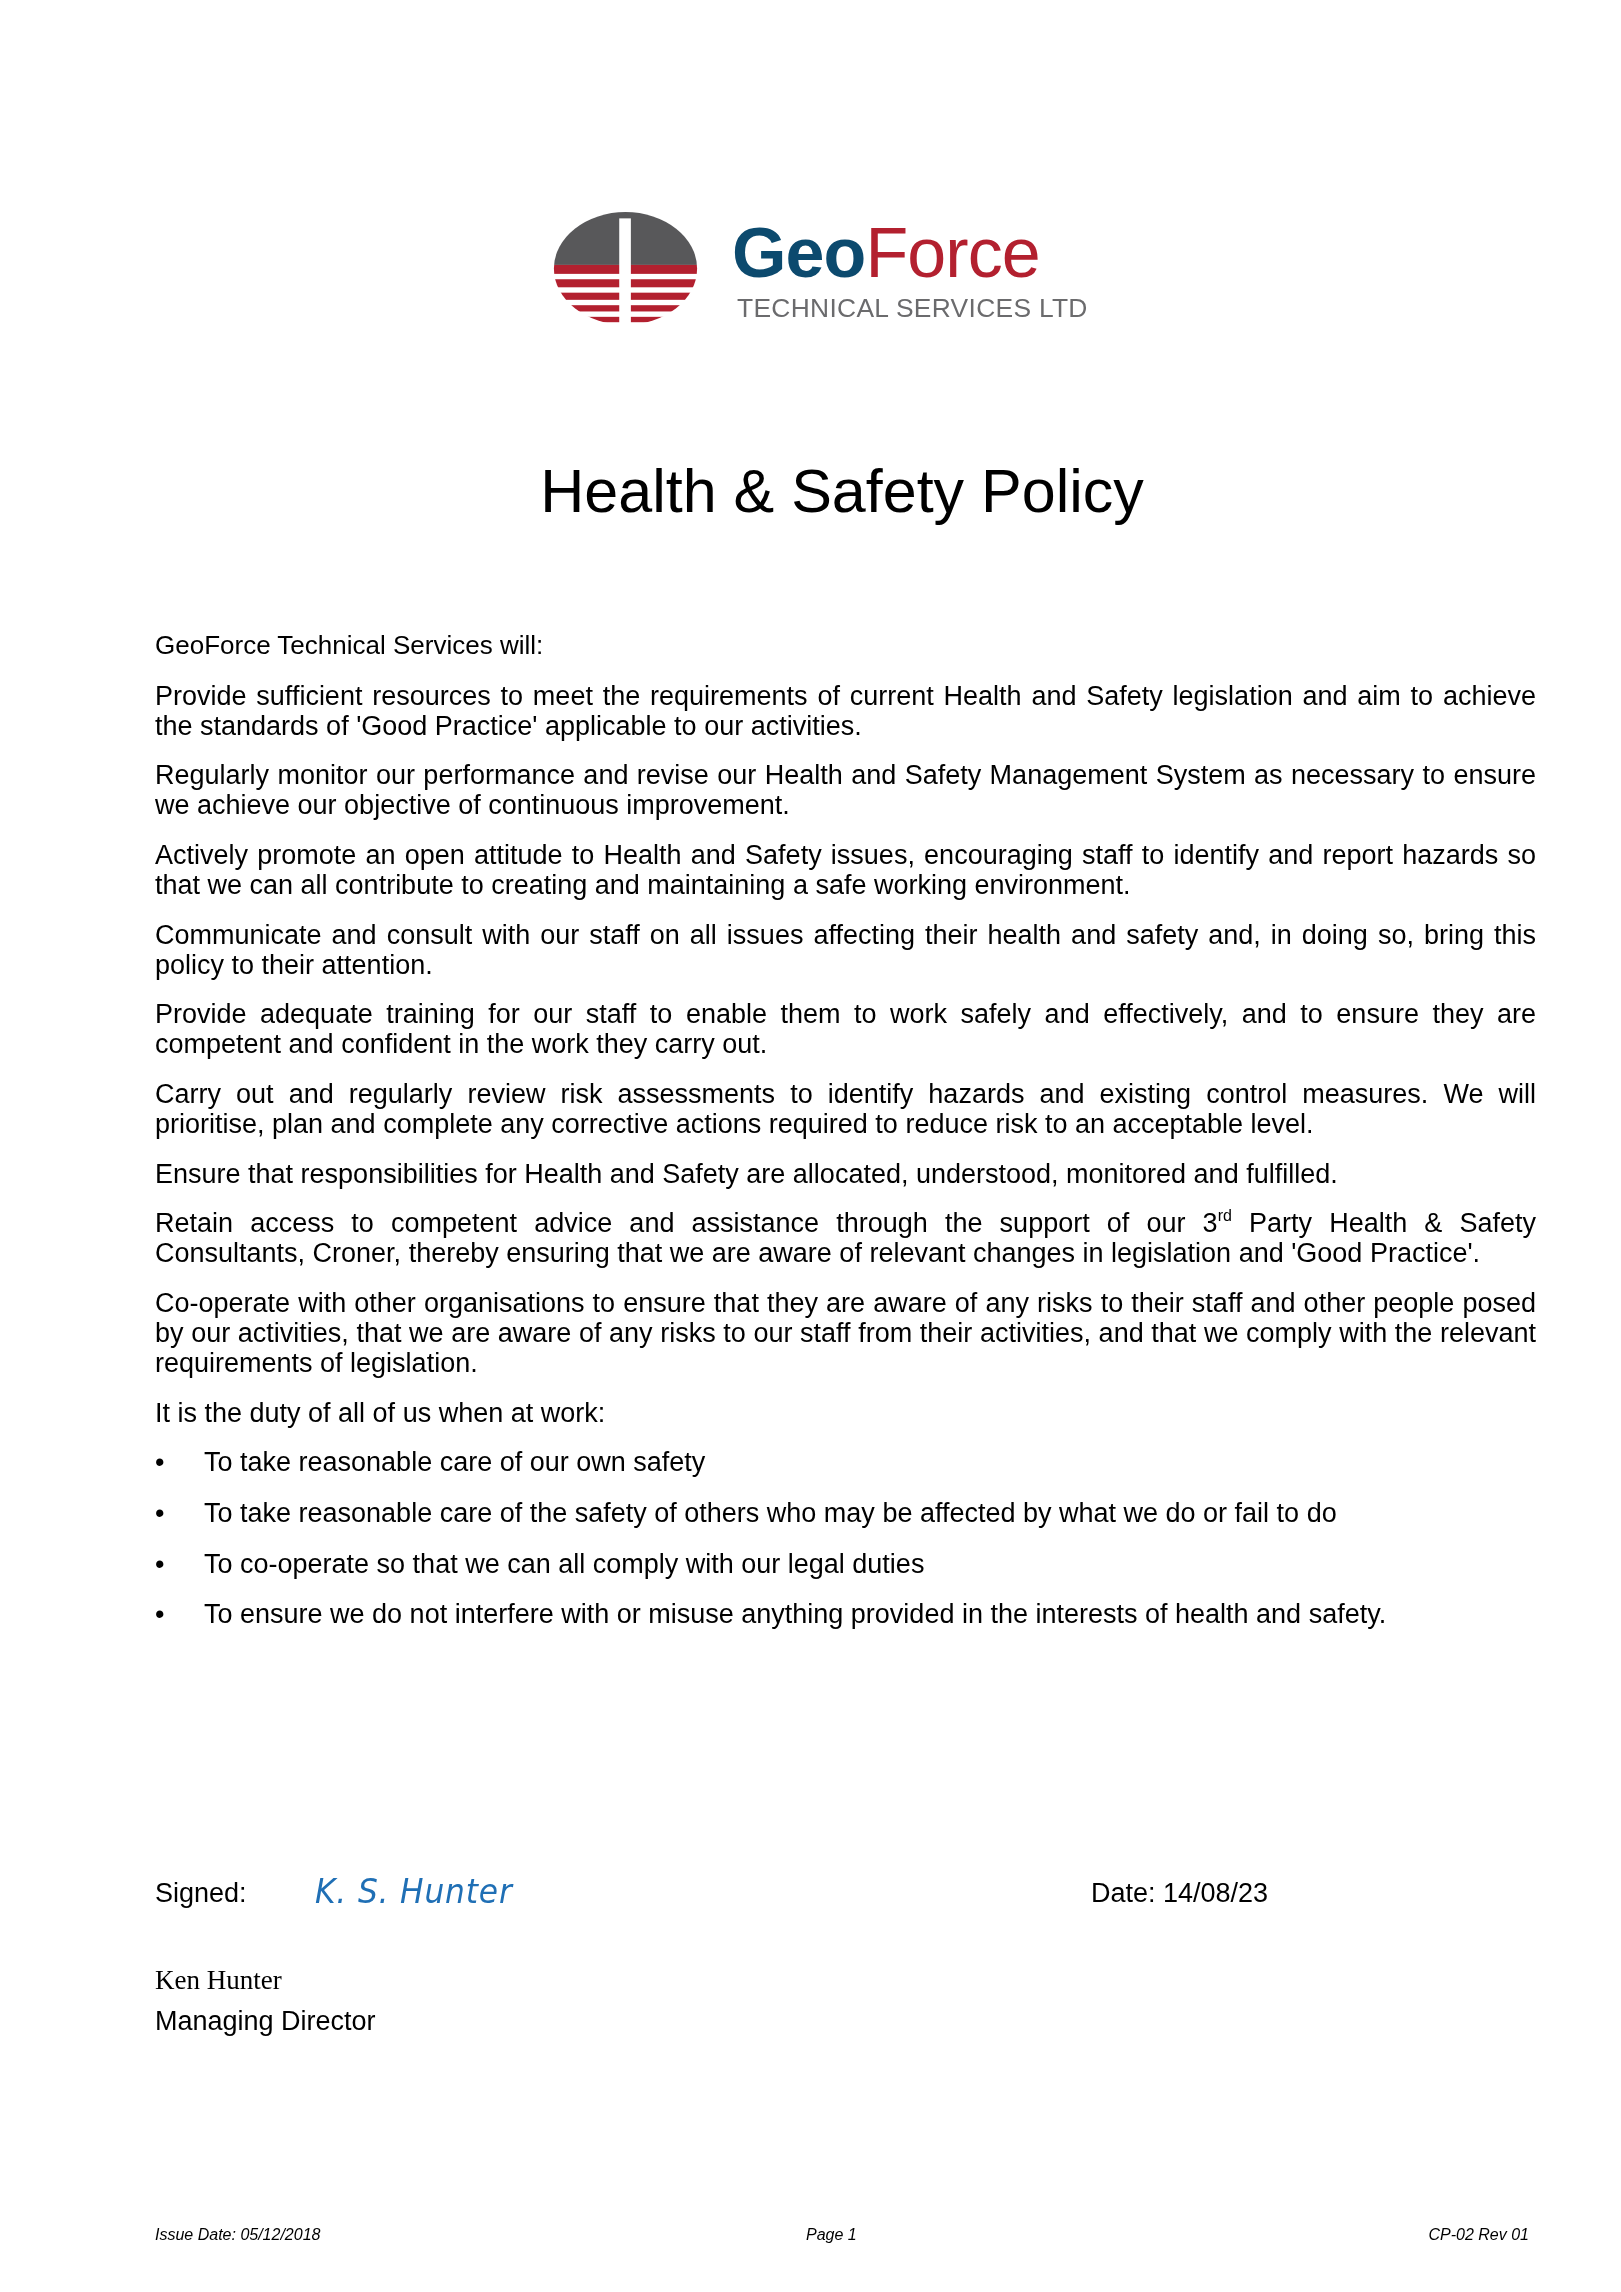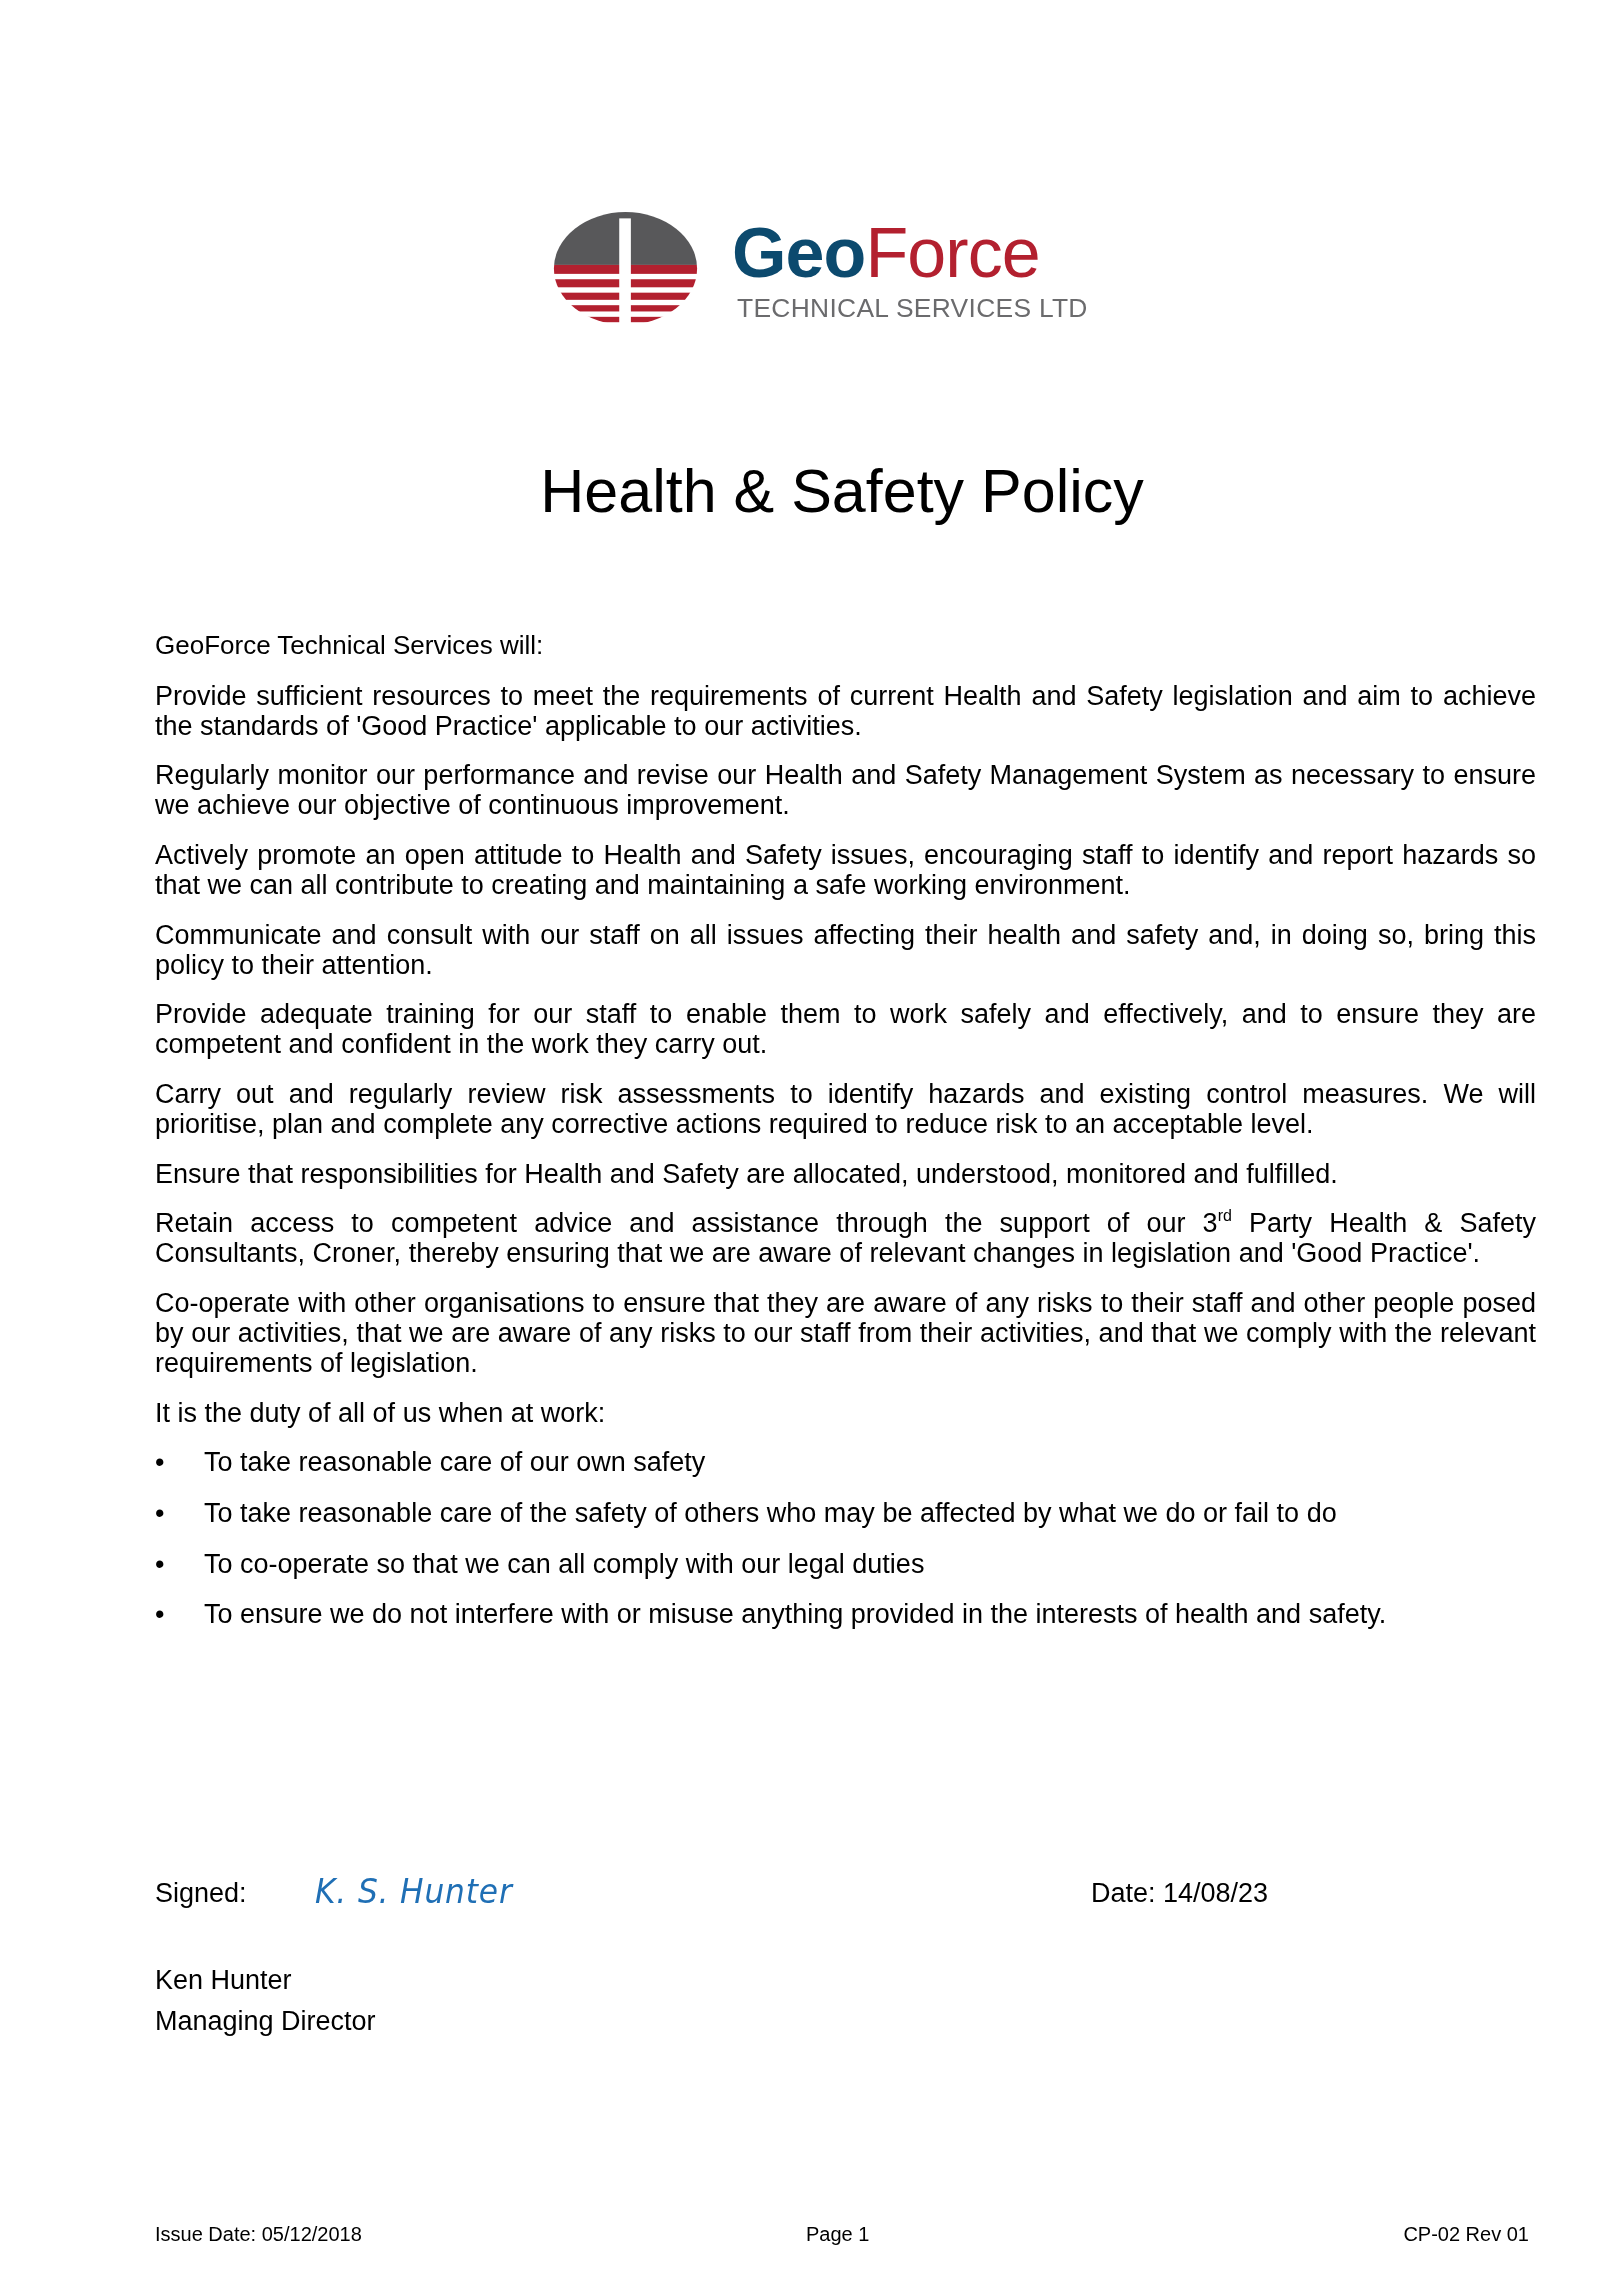--- a/index.html
+++ b/index.html
@@ -21,24 +21,24 @@
   #body p { margin:0 0 19.7px 0; text-align:justify; }
   #body p.nojust { text-align:left; }
   #body sup { font-size:16px; line-height:0; vertical-align:super; position:relative; top:-1.8px; }
   #bullets { list-style:none; margin:0; padding:0; }
   #bullets li { position:relative; padding-left:49px; margin:0 0 20.6px 0; }
   #bullets li .bullet { position:absolute; left:0; top:0; }
   
   #signed-label { left:155px; top:1875px; font-size:27px; line-height:36px; }
   #signature { left:315px; top:1870px; font-family:"DejaVu Sans", sans-serif; font-size:34px; line-height:43px; color:#1f6fb5; font-style:italic; letter-spacing:0.9px; transform:scaleX(0.92); transform-origin:left; white-space:nowrap; }
   #date-line { left:1091px; top:1875px; font-size:27px; line-height:36px; }
-  #signer-name { left:155px; top:1962px; font-size:27px; line-height:36px; }
+  #signer-name { left:155px; top:1962px; font-size:27px; line-height:36px;font-family:Liberation Serif, serif; }
   #signer-title { left:155px; top:2003px; font-size:27px; line-height:36px; }
   
-  .foot { top:2221px; font-size:20px; line-height:27px; white-space:nowrap; }
+  .foot { top:2221px; font-size:16px; line-height:27px; white-space:nowrap;font-style:italic; }
   #foot-left { left:155px; }
   #foot-center { left:806px; }
   #foot-right { right:92px; }
 </style>
 </head>
 <body>
 
 <div id="logo" class="abs">
   <svg id="logo-mark" class="abs" viewBox="0 0 162 128">
     <defs>

